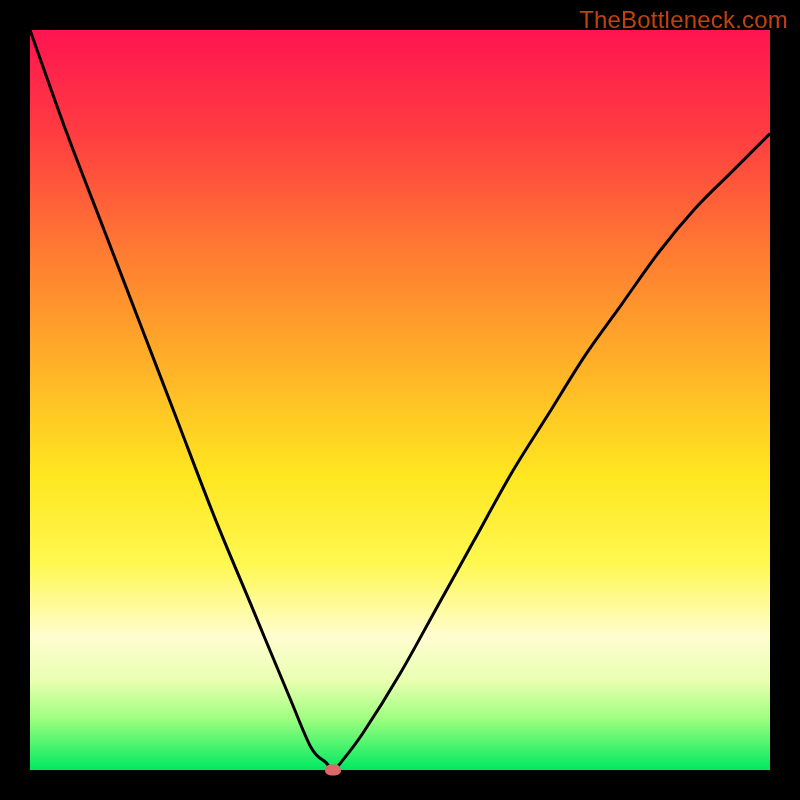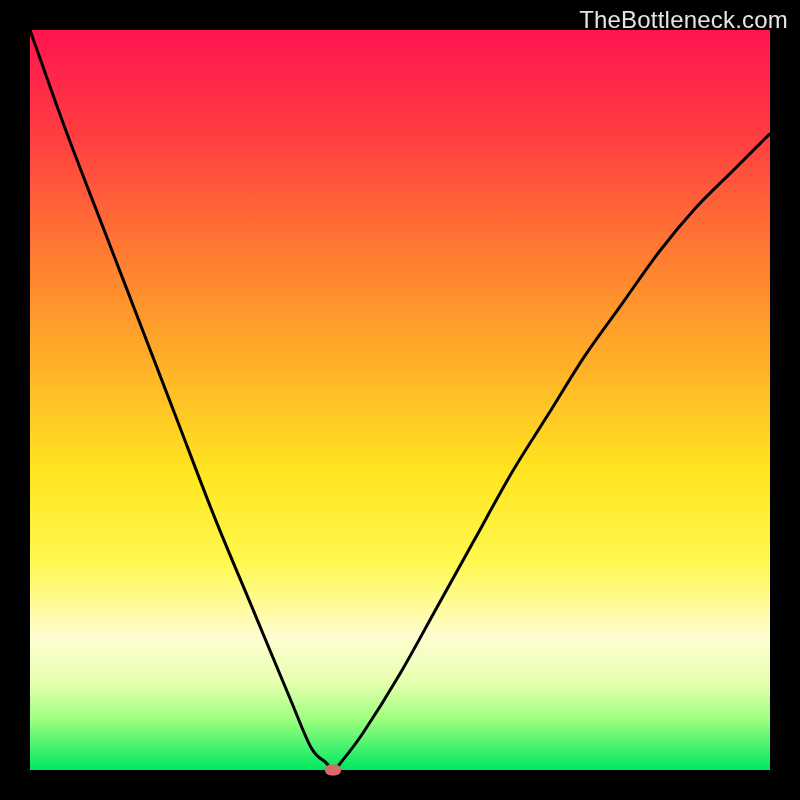--- a/index.html
+++ b/index.html
@@ -27,21 +27,21 @@
       #e8ffb0 88%,
       #a0ff80 93%,
       #00e860 100%);
   }
   .watermark {
     position: absolute;
     top: 6px;
     right: 12px;
     font-family: Arial, Helvetica, sans-serif;
     font-size: 24px;
-    color: #e5e5e5;
+    color: #c2410c;
     letter-spacing: 0.2px;
     font-weight: 500;
   }
   svg.curve {
     position: absolute;
     left: 0;
     top: 0;
   }
   .marker {
     position: absolute;

